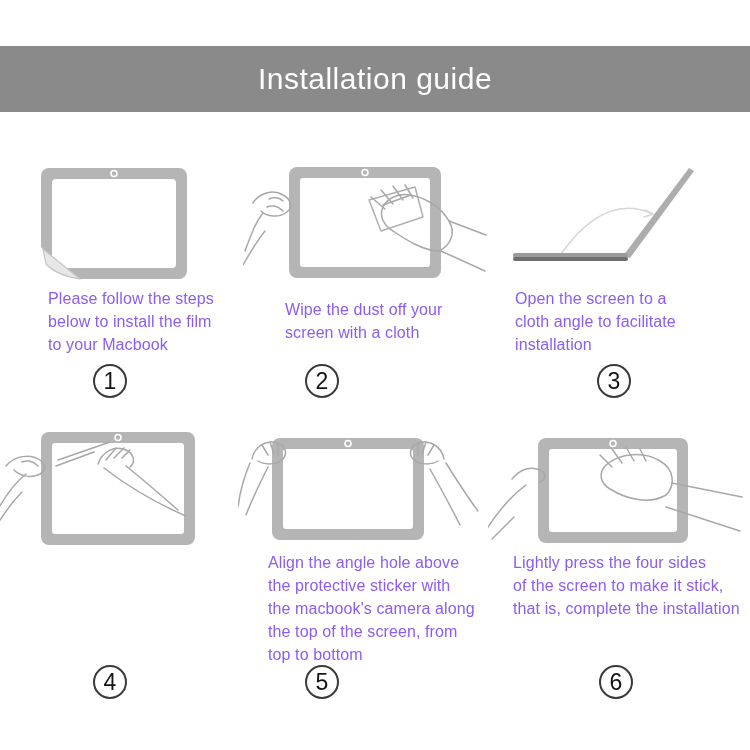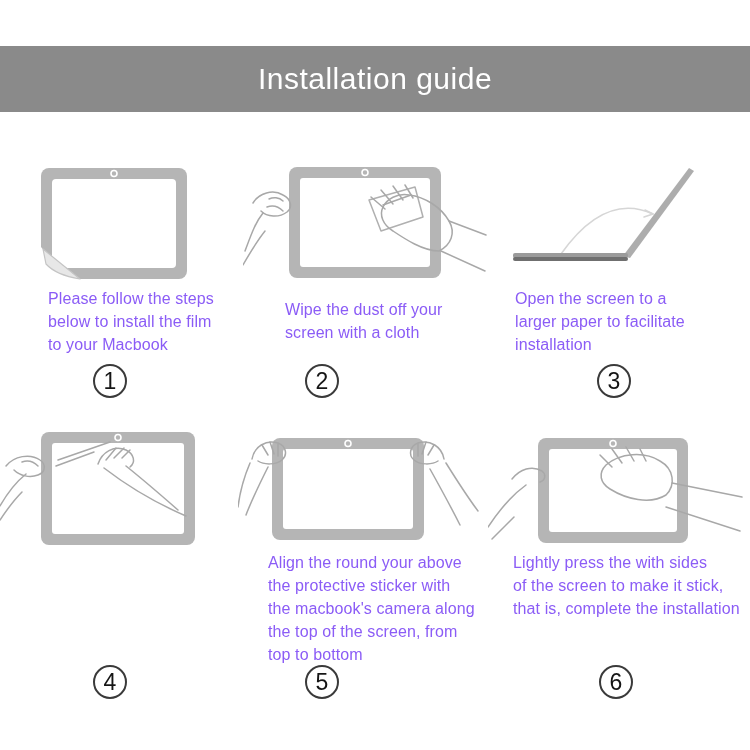--- a/index.html
+++ b/index.html
@@ -127,28 +127,28 @@
       <path class="hand" d="M0,104 C12,86 24,72 38,62 M4,116 L26,94"></path>
     </g>
   </svg>
 
   <p class="caption" style="left:48px;top:287px;">Please follow the steps
 below to install the film
 to your Macbook</p>
   <p class="caption" style="left:285px;top:298px;">Wipe the dust off your
 screen with a cloth</p>
   <p class="caption" style="left:515px;top:287px;">Open the screen to a
-larger paper to facilitate
+cloth angle to facilitate
 installation</p>
-  <p class="caption" style="left:268px;top:551px;">Align the round your above
+  <p class="caption" style="left:268px;top:551px;">Align the angle hole above
 the protective sticker with
 the macbook's camera along
 the top of the screen, from
 top to bottom</p>
-  <p class="caption" style="left:513px;top:551px;">Lightly press the with sides
+  <p class="caption" style="left:513px;top:551px;">Lightly press the four sides
 of the screen to make it stick,
 that is, complete the installation</p>
 
   <div class="badge" style="left:93px;top:364px;">
       <span>1</span>
     </div>
   <div class="badge" style="left:305px;top:364px;">
       <span>2</span>
     </div>
   <div class="badge" style="left:597px;top:364px;">

